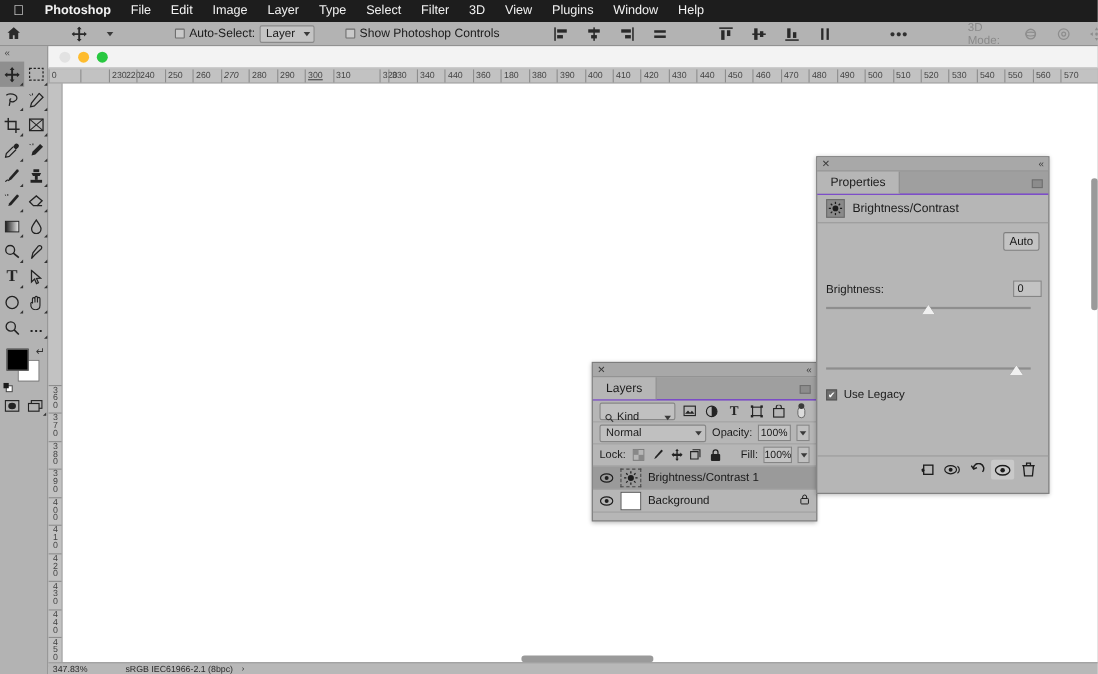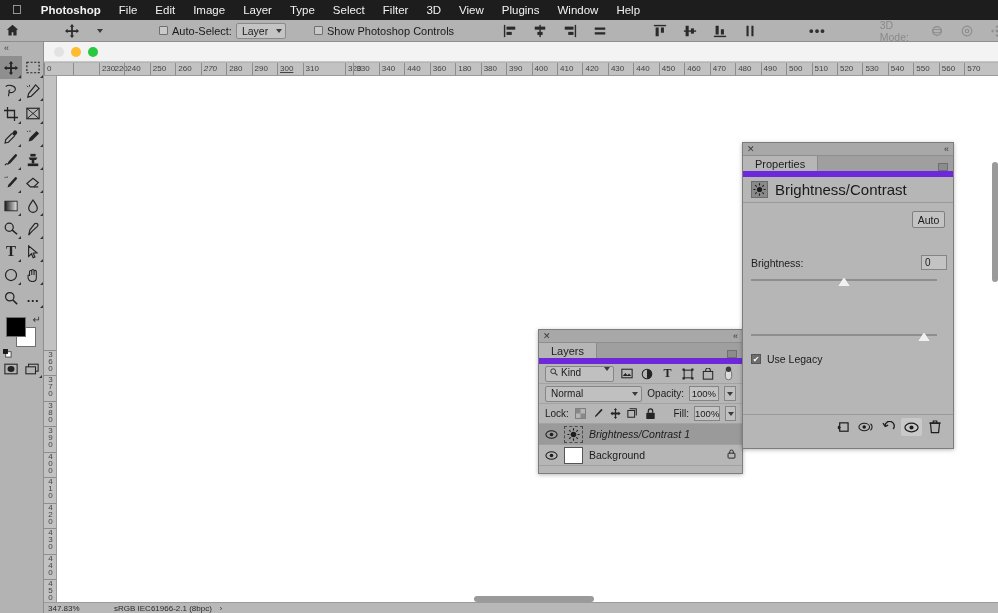--- a/index.html
+++ b/index.html
@@ -117,21 +117,21 @@
 
   
   .panel { position: absolute; background: #b6b6b6; border: 1px solid #7d7d7d;
            box-shadow: 0 1px 4px rgba(0,0,0,.28); }
   .panel-close {
     height: 13px; background: #a8a8a8; display: flex; align-items: center;
     justify-content: space-between; padding: 0 4px; color: #3a3a3a; font-size: 9px;
     border-bottom: 1px solid #8e8e8e;
   }
   .panel-tabs { height: 21px; background: #9f9f9f; display: flex; align-items: stretch;
-                border-bottom: 6px solid #6d28d9; position: relative; }
+                border-bottom: 1px solid #6d28d9; position: relative; }
   .panel-tab { padding: 0 12px; display: flex; align-items: center; font-size: 11px;
                background: #b6b6b6; color: #1c1c1c; border-right: 1px solid #8a8a8a; }
   .panel-menu { position: absolute; right: 5px; top: 7px; width: 10px; height: 8px;
                 background: #8c8c8c; border: 1px solid #6f6f6f; }
 
   
   #panel-properties { left: 742px; top: 142px; width: 212px; height: 307px; }
   .prop-head { height: 26px; display: flex; align-items: center; gap: 7px;
                padding: 0 8px; border-bottom: 1px solid #9a9a9a; }
   .prop-icon { width: 17px; height: 17px; background: #8a8a8a; border: 1px solid #6b6b6b;
@@ -157,33 +157,33 @@
   .prop-footer { height: 24px; display: flex; align-items: center; justify-content: flex-end;
                  gap: 2px; padding-right: 8px; }
   .pf-btn { width: 21px; height: 18px; display: flex; align-items: center; justify-content: center; }
   .pf-btn.on { background: #c9c9c9; border-radius: 2px; }
 
   
   #panel-layers { left: 538px; top: 329px; width: 205px; height: 145px; }
   .lay-row { height: 20px; display: flex; align-items: center; gap: 5px; padding: 0 6px;
              border-bottom: 1px solid #a3a3a3; }
   .search-sel { width: 72px; height: 16px; background: #c0c0c0; border: 1px solid #868686;
-                border-radius: 2px; display: flex; align-items: flex-start; justify-content: space-between;
-                padding: 0 3px 0 4px; font-size: 10px; }
+                border-radius: 2px; display: flex; align-items: center; justify-content: space-between;
+                padding: 12px 3px 0 4px; font-size: 10px; }
   .fico { width: 16px; height: 16px; display: flex; align-items: center; justify-content: center; }
   .blend-sel { width: 102px; height: 16px; background: #c0c0c0; border: 1px solid #868686;
                border-radius: 2px; display: flex; align-items: center; justify-content: space-between;
                padding: 0 3px 0 5px; font-size: 10px; }
   .op-box { width: 31px; height: 15px; background: #c3c3c3; border: 1px solid #858585;
             font-size: 9.5px; display: flex; align-items: center; justify-content: center; }
   .op-step { width: 13px; height: 15px; background: #c0c0c0; border: 1px solid #868686;
              display: flex; align-items: center; justify-content: center; }
   .layer-item { height: 21px; display: flex; align-items: center; gap: 6px; padding: 0 6px;
                 border-bottom: 1px solid #a0a0a0; }
-  .layer-item.sel { background: #9a9a9a; font-style: italic; }
+  .layer-item.sel { background: #9a9a9a; }
   .eye { width: 13px; display: flex; justify-content: center; color: #1d1d1d; }
   .thumb-bc { width: 19px; height: 17px; background: #9a9a9a; border: 1px dashed #4a4a4a;
               display: flex; align-items: center; justify-content: center; }
   .thumb-bg { width: 19px; height: 17px; background: #fff; border: 1px solid #555; }
   .layer-name { font-size: 10.5px; flex: 1; }
   .lock-ico { color: #1d1d1d; font-size: 9px; }
 </style>
 </head>
 <body>
 
@@ -776,21 +776,21 @@
 
     <div class="prop-head">
       <span class="prop-icon">
         <svg width="13" height="13" viewBox="0 0 14 14">
             <circle cx="7" cy="7" r="2.8" fill="#1d1d1d"></circle>
             <g stroke="#1d1d1d" stroke-width="1.2">
               <path d="M7 0.4v2.2M7 11.4v2.2M0.4 7h2.2M11.4 7h2.2M2.4 2.4l1.5 1.5M10.1 10.1l1.5 1.5M11.6 2.4l-1.5 1.5M3.9 10.1l-1.5 1.5"></path>
             </g>
           </svg>
       </span>
-      <span style="font-size:15px">Brightness/Contrast</span>
+      <span style="font-size:11px">Brightness/Contrast</span>
     </div>
 
     <div class="prop-body">
       <div class="auto-btn">Auto</div>
 
       <div class="adj-row" style="top:52px">
         <span class="adj-label">Brightness:</span>
         <span class="num-box">0</span>
       </div>
       <div class="slider" style="top:76px">

